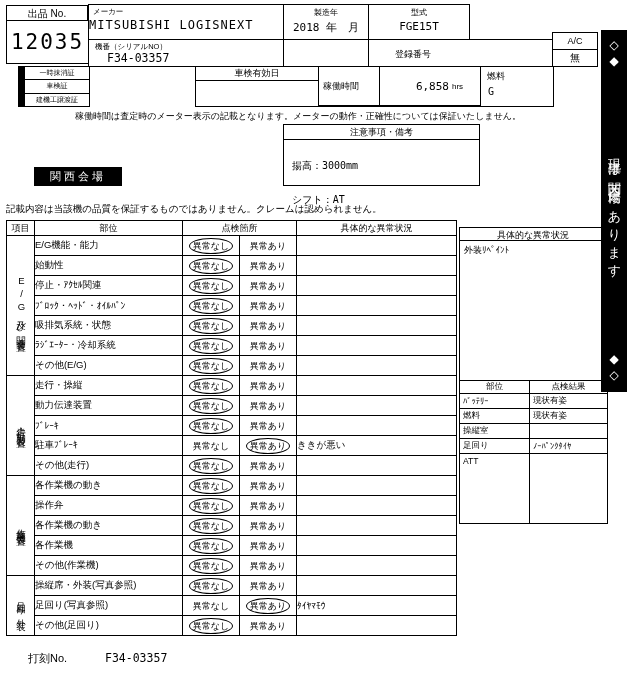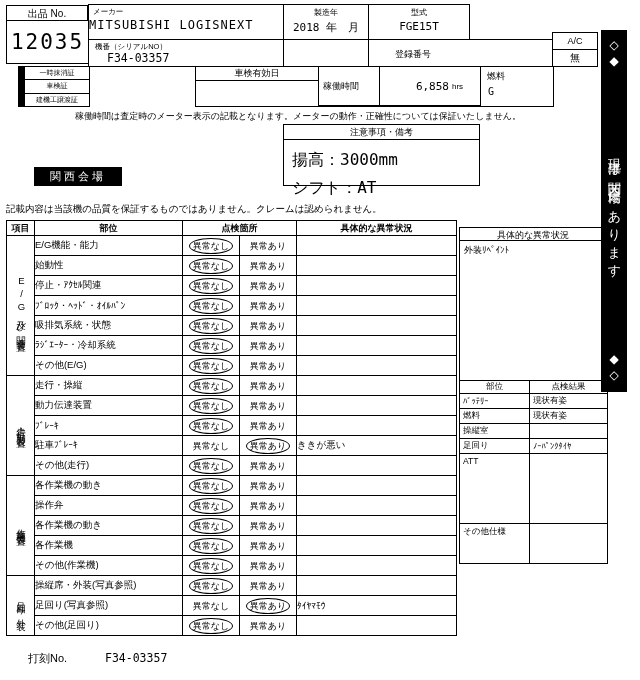--- a/index.html
+++ b/index.html
@@ -55,29 +55,29 @@
   .hb-value{flex:1;text-align:right;font-size:11px}
   .hb-unit{width:28px;font-size:8px;padding-left:3px}
   #fuel-box{left:480px;top:66px;width:74px;height:41px}
   #fuel-box .lbl{position:absolute;left:6px;top:3px;font-size:9px}
   #fuel-box .value{position:absolute;left:7px;top:19px;font-size:10px}
 
   
   #meter-note{left:75px;top:110px;font-size:9px;white-space:nowrap}
   #remarks-box{left:283px;top:124px;width:197px;height:62px}
   #remarks-box .hdr{border-bottom:1px solid #000;height:14px;line-height:14px;text-align:center;font-size:9px}
-  #remarks-box .line{padding-left:8px;font-size:16px;line-height:16px;margin-top:12px}
+  #remarks-box .line{padding-left:8px;font-size:10px;line-height:16px;margin-top:18px}
   #venue-badge{left:34px;top:167px;width:88px;height:19px;background:#000;color:#fff;
                text-align:center;line-height:19px;font-size:11px;letter-spacing:3px}
   #disclaimer{left:6px;top:203px;font-size:9.5px;white-space:nowrap}
 
   
   #main-table{position:absolute;left:6px;top:220px;width:450px;border-collapse:collapse;table-layout:fixed}
   #main-table th,#main-table td{border:1px solid #000;padding:0;overflow:hidden;box-sizing:border-box}
-  #main-table th{height:15px;font-size:9px;font-weight:bold}
+  #main-table th{height:15px;font-size:9px;font-weight:normal}
   #main-table td{height:20px;font-size:9.5px}
   #main-table col.c-grp{width:28px}
   #main-table col.c-part{width:148px}
   #main-table col.c-ok{width:57px}
   #main-table col.c-ng{width:57px}
   #main-table col.c-note{width:160px}
   td.grp{writing-mode:vertical-rl;text-orientation:upright;text-align:center;
          font-size:9px;letter-spacing:2px;vertical-align:middle;padding:2px 0}
   td.part{padding-left:3px}
   td.chk{text-align:center}
@@ -355,24 +355,20 @@
         <td class="val"></td>
       </tr>
       <tr>
         <td>足回り</td>
         <td class="val">ﾉｰﾊﾟﾝｸﾀｲﾔ</td>
       </tr>
       <tr class="tall1">
         <td>ATT</td>
         <td class="val"></td>
       </tr>
-      <tr class="tall3">
-        <td>その他仕様</td>
-        <td class="val"></td>
-      </tr>
     </tbody>
   </table>
 </div>
 
 <div class="abs" id="side-banner">
   <span class="diamonds">◇◆</span>
   <span class="banner-text">現車は関西会場にあります</span>
   <span class="diamonds">◆◇</span>
 </div>
 

